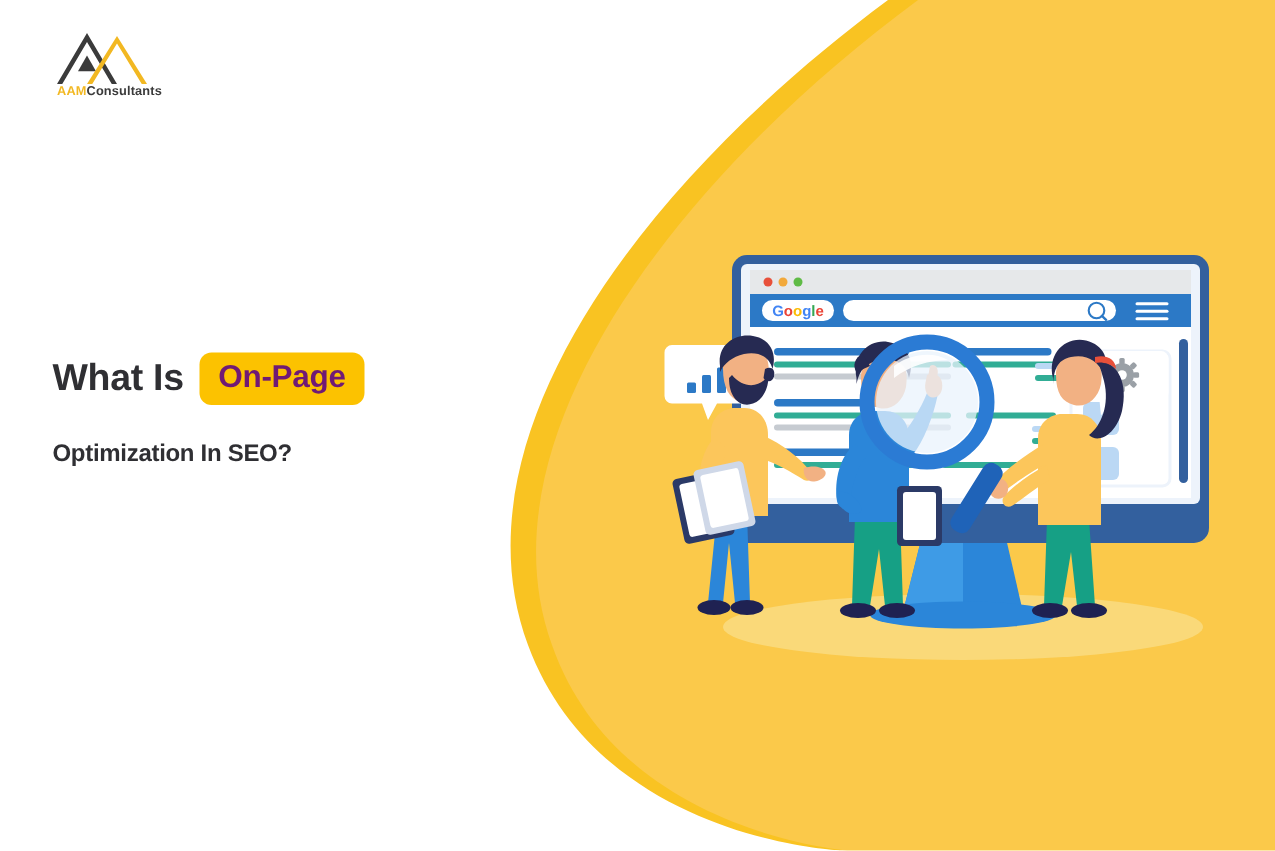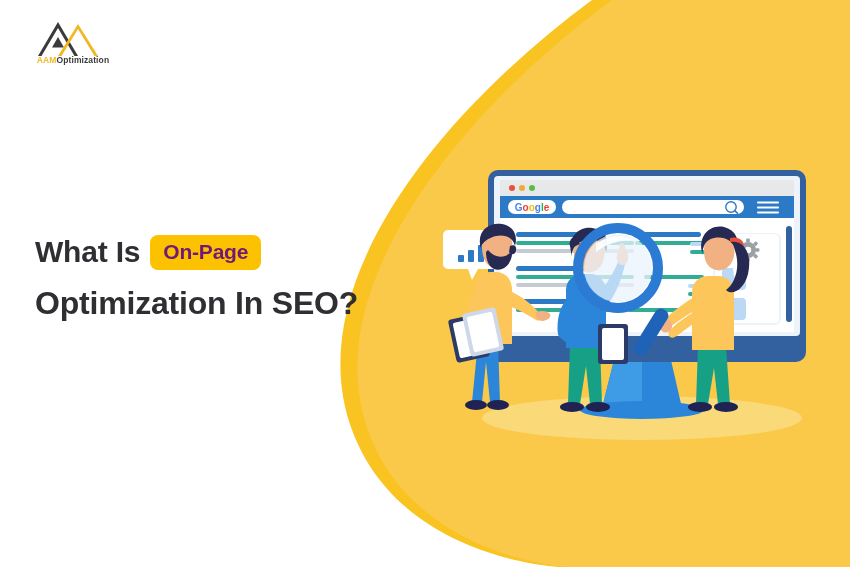--- a/index.html
+++ b/index.html
@@ -21,30 +21,30 @@
     font-size:8.5px;font-weight:bold;letter-spacing:.1px;white-space:nowrap;
     text-align:center;
   }
   .logo .wordmark .aam{color:#F2B822;}
   .logo .wordmark .cons{color:#3B3B3B;}
 
   
   .headline{position:absolute;left:35px;top:232px;width:300px;}
   .hl-row{display:flex;align-items:center;gap:10px;height:40px;}
   .hl-text{
-    font-size:30px;font-weight:bold;color:#2F2F33;letter-spacing:-.2px;
+    font-size:25px;font-weight:bold;color:#2F2F33;letter-spacing:-.2px;
     line-height:1;white-space:nowrap;
   }
   .hl-badge{
     background:#FCC200;color:#701a75;font-size:21px;font-weight:bold;
     padding:6px 13px 8px;border-radius:8px;line-height:1;white-space:nowrap;
     letter-spacing:-.2px;
   }
   .hl-row2{margin-top:11px;}
-  .hl-row2 .hl-text{font-size:32px;text-align:right;}
+  .hl-row2 .hl-text{font-size:16px;text-align:right;}
 
   
   .illus{position:absolute;left:430px;top:156px;width:420px;height:290px;}
   .illus svg{display:block;}
 </style>
 </head>
 <body>
 
 <div id="stage">
 
@@ -61,21 +61,21 @@
     </svg>
   </div>
 
   <div class="logo">
     <svg class="mark" viewBox="0 0 80 40" xmlns="http://www.w3.org/2000/svg">
       <path d="M25 4 L45 38 L41.5 38 L25 10 L8.5 38 L5 38 Z" fill="#3B3B3B"></path>
       <path d="M25 19 L31 29.5 L19 29.5 Z" fill="#3B3B3B"></path>
       <path d="M45 6 L65 38 L61.5 38 L45 11 L28.5 38 L25 38 Z" fill="#F2B822"></path>
     </svg>
     <div class="wordmark">
-      <span class="aam">AAM</span><span class="cons">Optimization</span>
+      <span class="aam">AAM</span><span class="cons">Consultants</span>
     </div>
   </div>
 
   <div class="headline">
     <div class="hl-row">
       <span class="hl-text">What Is</span>
       <span class="hl-badge">On-Page</span>
     </div>
     <div class="hl-row hl-row2">
       <span class="hl-text">Optimization In SEO?</span>

